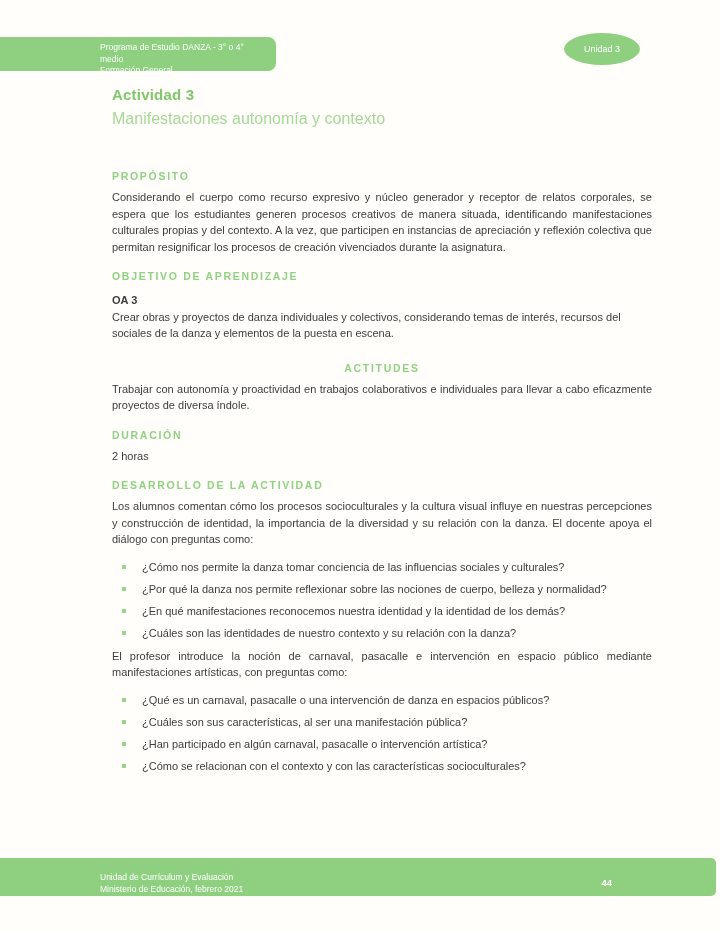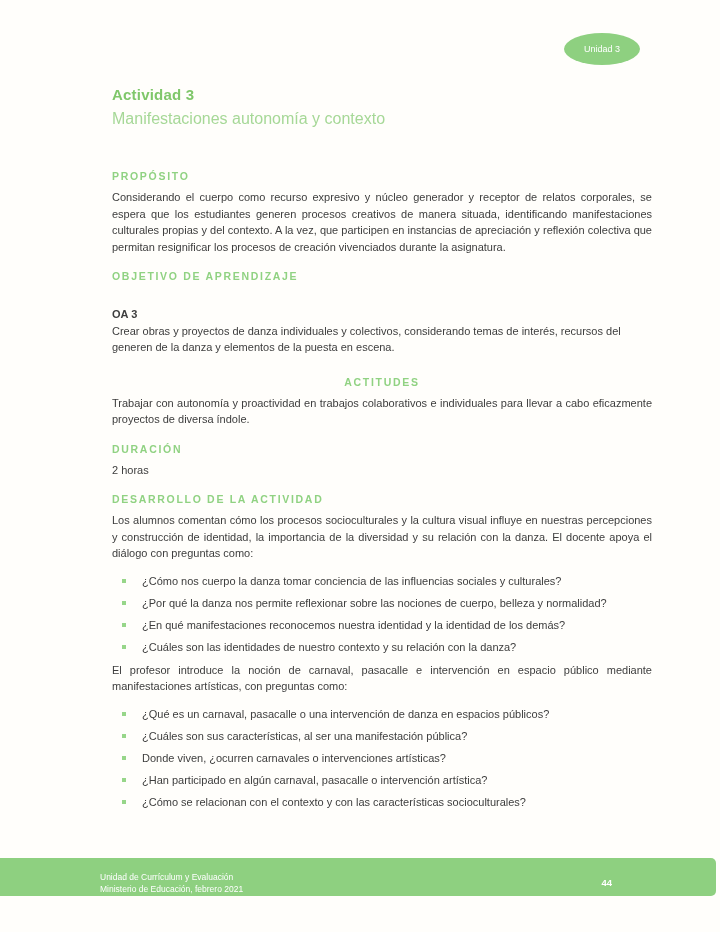--- a/index.html
+++ b/index.html
@@ -75,21 +75,21 @@
   .body-text {
     font-size: 11px;
     line-height: 16.5px;
     color: #3d3d3d;
     text-align: justify;
     margin-top: 7px;
   }
   .oa-label {
     font-size: 11px;
     font-weight: bold;
-    margin-top: 24px;
+    margin-top: 10px;
     line-height: 16.5px;
   }
   .oa-body { margin-top: 0; }
   .mt-sec { margin-top: 15px; }
   .mt-sec-sm { margin-top: 20px; text-align: center; }
   .first-sec { margin-top: 42px; }
   .plain { text-align: left; }
 
   ul.q-list {
     list-style: none;
@@ -134,49 +134,53 @@
   .footer-page-num {
     font-size: 9.5px;
     font-weight: bold;
   }
 </style>
 </head>
 <body>
 
 <div class="page">
 
+  <div class="header-bar">
+    <div>Programa de Estudio DANZA - 3° o 4° medio</div>
+    <div>Formación General</div>
+  </div>
   <div class="unit-badge">
     <span>Unidad 3</span>
   </div>
 
   <div class="content">
 
     <div class="activity-title">Actividad 3</div>
     <div class="activity-subtitle">Manifestaciones autonomía y contexto</div>
 
     <div class="sec-heading first-sec">PROPÓSITO</div>
     <p class="body-text">Considerando el cuerpo como recurso expresivo y núcleo generador y receptor de relatos corporales, se espera que los estudiantes generen procesos creativos de manera situada, identificando manifestaciones culturales propias y del contexto. A la vez, que participen en instancias de apreciación y reflexión colectiva que permitan resignificar los procesos de creación vivenciados durante la asignatura.</p>
 
     <div class="sec-heading mt-sec">OBJETIVO DE APRENDIZAJE</div>
     <div class="oa-label">OA 3</div>
-    <p class="body-text oa-body plain">Crear obras y proyectos de danza individuales y colectivos, considerando temas de interés, recursos del generen de la danza y elementos de la puesta en escena.</p>
+    <p class="body-text oa-body plain">Crear obras y proyectos de danza individuales y colectivos, considerando temas de interés, recursos del sociales de la danza y elementos de la puesta en escena.</p>
 
     <div class="sec-heading mt-sec-sm">ACTITUDES</div>
     <p class="body-text">Trabajar con autonomía y proactividad en trabajos colaborativos e individuales para llevar a cabo eficazmente proyectos de diversa índole.</p>
 
     <div class="sec-heading mt-sec">DURACIÓN</div>
     <p class="body-text plain">2 horas</p>
 
     <div class="sec-heading mt-sec">DESARROLLO DE LA ACTIVIDAD</div>
     <p class="body-text">Los alumnos comentan cómo los procesos socioculturales y la cultura visual influye en nuestras percepciones y construcción de identidad, la importancia de la diversidad y su relación con la danza. El docente apoya el diálogo con preguntas como:</p>
 
     <ul class="q-list">
       <li>
         <span class="bullet-sq"></span>
-        <span>¿Cómo nos cuerpo la danza tomar conciencia de las influencias sociales y culturales?</span>
+        <span>¿Cómo nos permite la danza tomar conciencia de las influencias sociales y culturales?</span>
       </li>
       <li>
         <span class="bullet-sq"></span>
         <span>¿Por qué la danza nos permite reflexionar sobre las nociones de cuerpo, belleza y normalidad?</span>
       </li>
       <li>
         <span class="bullet-sq"></span>
         <span>¿En qué manifestaciones reconocemos nuestra identidad y la identidad de los demás?</span>
       </li>
       <li>
@@ -191,21 +195,20 @@
       <li>
         <span class="bullet-sq"></span>
         <span>¿Qué es un carnaval, pasacalle o una intervención de danza en espacios públicos?</span>
       </li>
       <li>
         <span class="bullet-sq"></span>
         <span>¿Cuáles son sus características, al ser una manifestación pública?</span>
       </li>
       <li>
         <span class="bullet-sq"></span>
-        <span>Donde viven, ¿ocurren carnavales o intervenciones artísticas?</span>
       </li>
       <li>
         <span class="bullet-sq"></span>
         <span>¿Han participado en algún carnaval, pasacalle o intervención artística?</span>
       </li>
       <li>
         <span class="bullet-sq"></span>
         <span>¿Cómo se relacionan con el contexto y con las características socioculturales?</span>
       </li>
     </ul>

